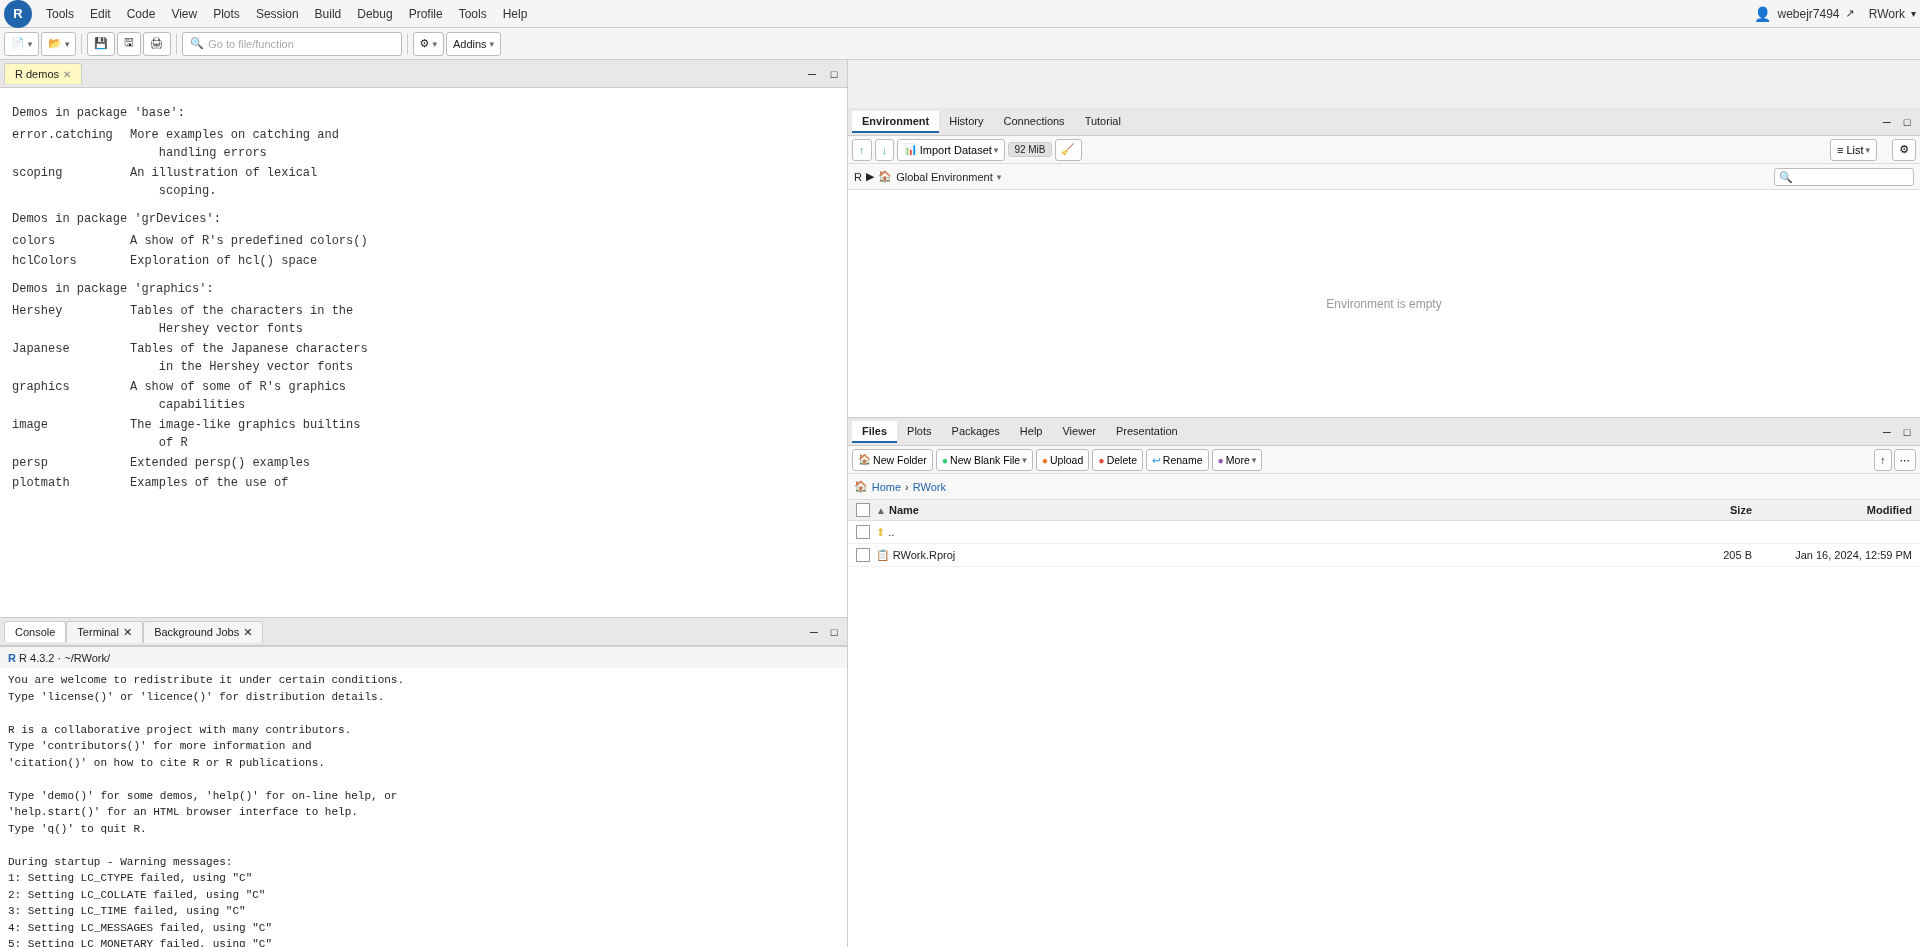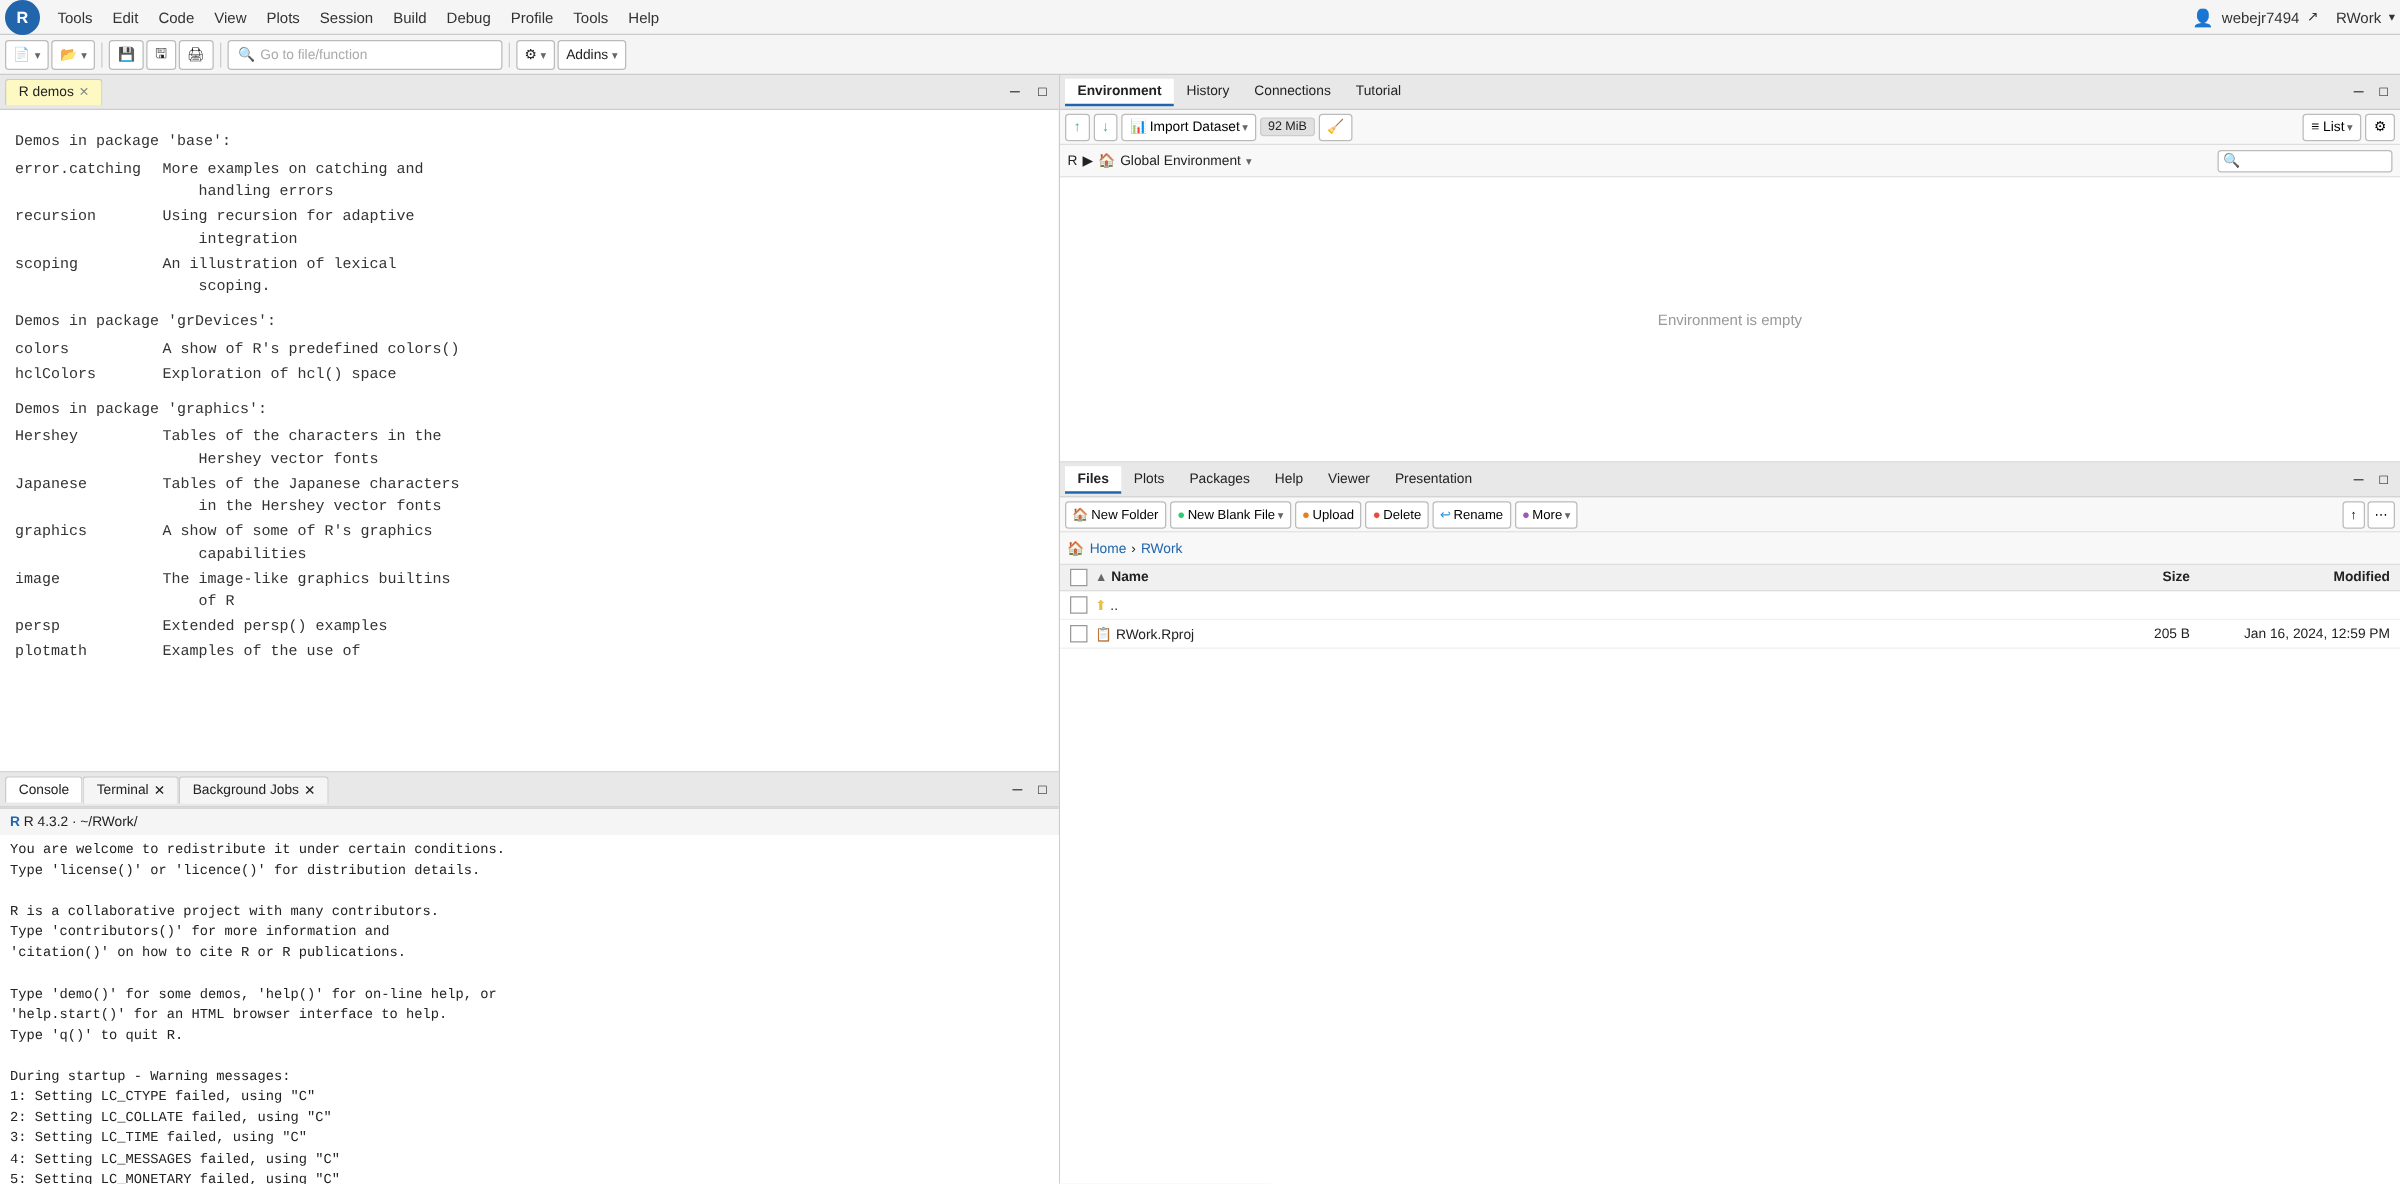--- a/index.html
+++ b/index.html
@@ -40,21 +40,21 @@
     .console-tab-bar { display: flex; align-items: center; background: #e8e8e8; border-bottom: 1px solid #ccc; height: 28px; padding: 0 4px; }
     .console-tab { display: flex; align-items: center; padding: 4px 10px; border: 1px solid #ccc; border-bottom: none; background: #f5f5f5; border-radius: 3px 3px 0 0; font-size: 11px; gap: 4px; cursor: pointer; }
     .console-tab.active { background: white; }
     #console-content { flex: 1; background: white; overflow-y: auto; padding: 4px 8px; font-family: 'Courier New', monospace; font-size: 11px; line-height: 1.5; }
     .console-path { display: flex; align-items: center; background: #f5f5f5; border-top: 1px solid #ccc; padding: 2px 8px; font-size: 11px; height: 22px; }
 
     
     #right-pane { flex: 1; display: flex; flex-direction: column; }
 
     
-    #env-panel { height: 310px; display: flex; flex-direction: column; border-bottom: 1px solid #ccc; }
+    #env-panel { height: 310px; display: flex; flex-direction: column; border-bottom: 1px solid #ccc; margin-top: 48px; }
     .panel-tab-bar { display: flex; align-items: center; background: #e8e8e8; border-bottom: 1px solid #ccc; height: 28px; padding: 0 4px; }
     .panel-tab { padding: 4px 10px; font-size: 11px; cursor: pointer; border-bottom: 2px solid transparent; }
     .panel-tab.active { font-weight: bold; border-bottom: 2px solid #2166ac; background: white; }
     .panel-toolbar { display: flex; align-items: center; background: #f8f8f8; border-bottom: 1px solid #ddd; height: 28px; padding: 0 4px; gap: 3px; }
     .panel-toolbar-btn { display: flex; align-items: center; height: 22px; padding: 0 6px; border: 1px solid #bbb; background: #fff; border-radius: 3px; cursor: pointer; font-size: 11px; gap: 2px; }
     .panel-sub-toolbar { display: flex; align-items: center; background: #f8f8f8; border-bottom: 1px solid #ddd; height: 26px; padding: 0 6px; gap: 4px; font-size: 11px; }
     .env-content { flex: 1; background: white; display: flex; align-items: center; justify-content: center; color: #999; font-size: 12px; }
 
     
     #files-panel { flex: 1; display: flex; flex-direction: column; }
@@ -162,24 +162,20 @@
           <button class="tb-mini">□</button>
         </div>
       </div>
 
       <div id="editor-content">
         <div class="section-header">Demos in package 'base':</div>
 
         <div class="demo-line">
           <span class="demo-name">error.catching</span>
           <span class="demo-desc">More examples on catching and<br>&nbsp;&nbsp;&nbsp;&nbsp;handling errors</span>
-        </div>
-        <div class="demo-line">
-          <span class="demo-name">recursion</span>
-          <span class="demo-desc">Using recursion for adaptive<br>&nbsp;&nbsp;&nbsp;&nbsp;integration</span>
         </div>
         <div class="demo-line">
           <span class="demo-name">scoping</span>
           <span class="demo-desc">An illustration of lexical<br>&nbsp;&nbsp;&nbsp;&nbsp;scoping.</span>
         </div>
 
         <div class="section-header" style="margin-top:10px;">Demos in package 'grDevices':</div>
         <div class="demo-line">
           <span class="demo-name">colors</span>
           <span class="demo-desc">A show of R's predefined colors()</span>
@@ -288,21 +284,21 @@
         </button>
         <button class="panel-toolbar-btn">
           <span>📊</span>
           <span>Import Dataset</span>
           <span class="arr">▾</span>
         </button>
         <span class="badge-memory">92 MiB</span>
         <button class="panel-toolbar-btn">
           <span>🧹</span>
         </button>
-        <div style="margin-left:auto;display:flex;align-items:center;gap:3px;">
+        <div style="margin-left:auto;display:flex;align-items:center;gap:15px;">
           <button class="panel-toolbar-btn">
             <span>≡ List</span>
             <span class="arr">▾</span>
           </button>
           <button class="panel-toolbar-btn">
             <span>⚙</span>
           </button>
         </div>
       </div>
 

